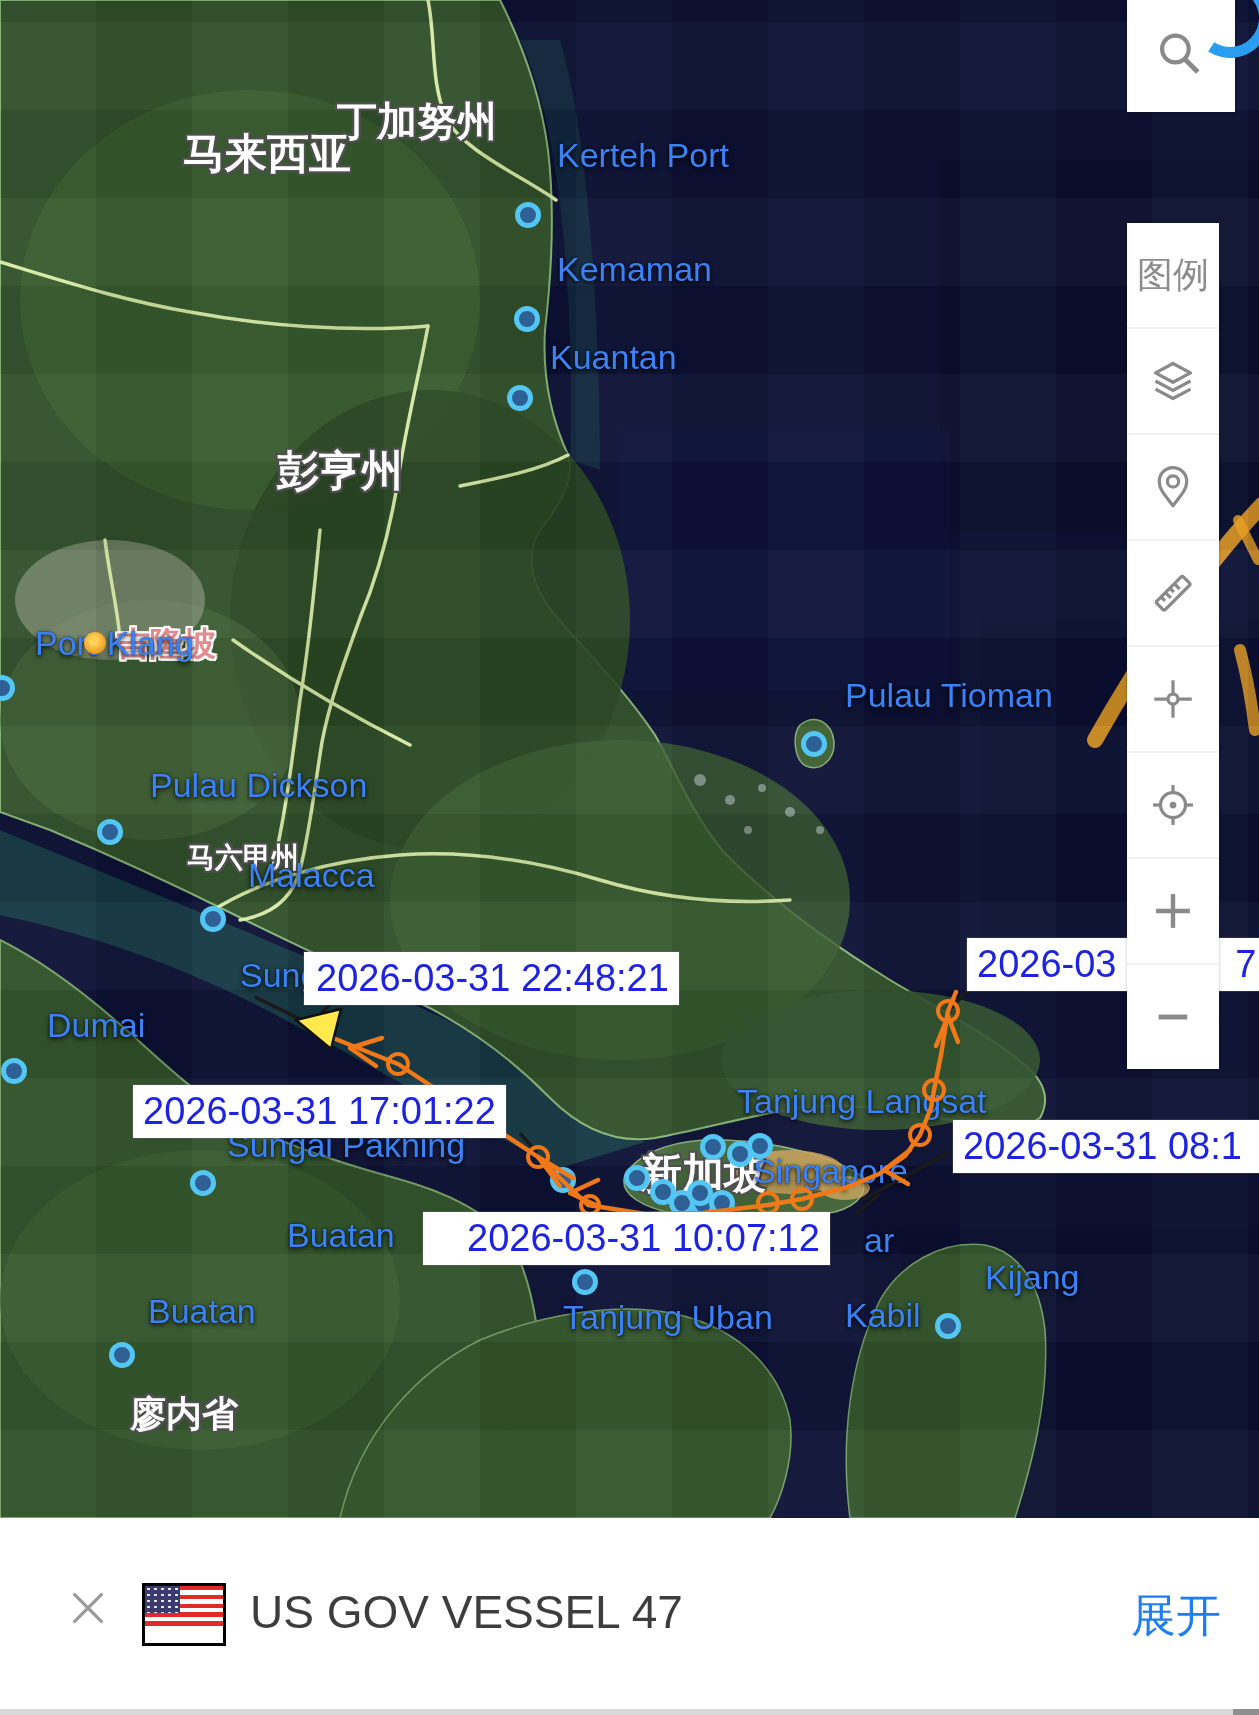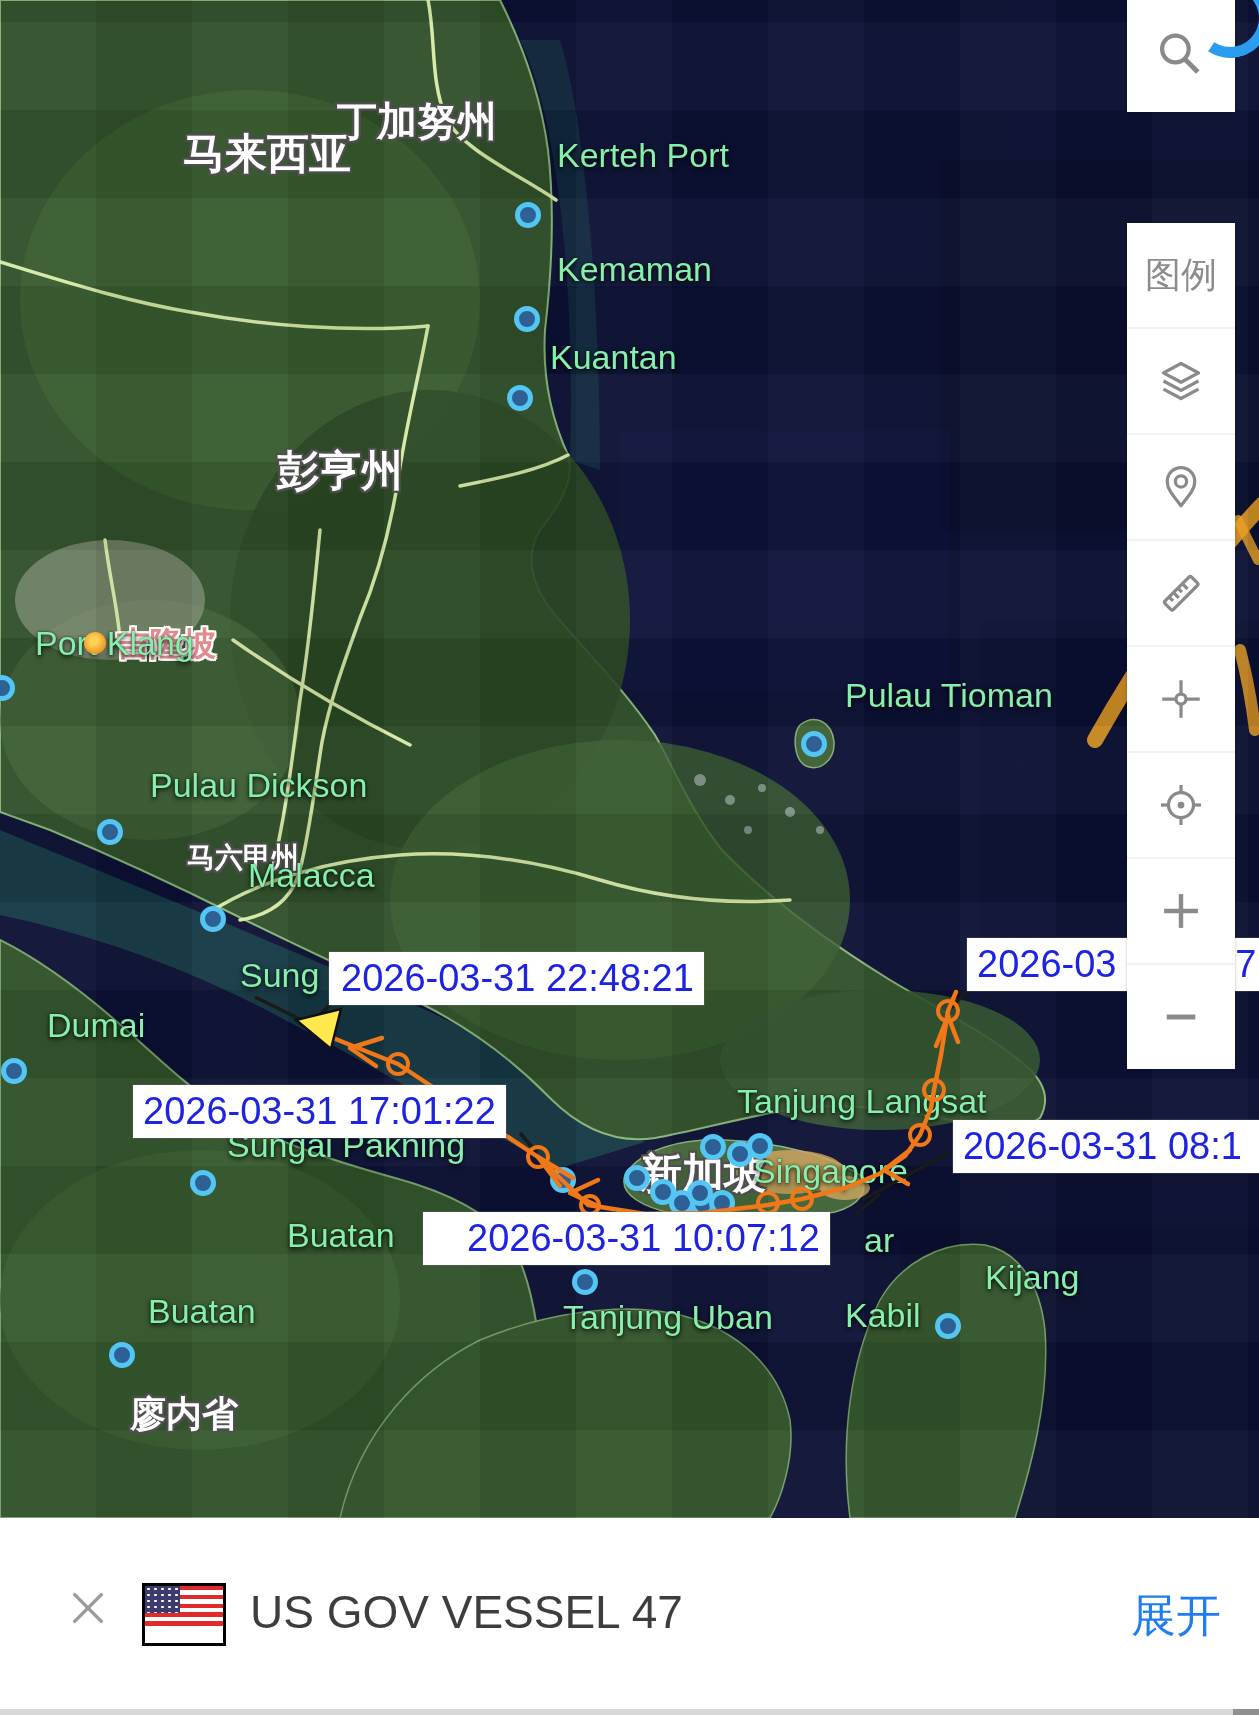--- a/index.html
+++ b/index.html
@@ -3,41 +3,41 @@
 <meta charset="utf-8">
 <style>
   html,body{margin:0;padding:0;background:#000;}
   #stage{position:relative;width:1259px;height:1715px;overflow:hidden;font-family:"Liberation Sans",sans-serif;background:#fff;}
   #map{position:absolute;left:0;top:0;width:1259px;height:1518px;overflow:hidden;background:#0c1135;}
   #map svg.base{position:absolute;left:0;top:0;z-index:0;}
   #tilegrid{position:absolute;left:0;top:0;width:100%;height:100%;z-index:1;pointer-events:none;
     background-image:
       repeating-linear-gradient(0deg, rgba(255,255,255,0.025) 0 88px, rgba(0,0,0,0.05) 88px 176px),
       repeating-linear-gradient(90deg, rgba(255,255,255,0.02) 0 96px, rgba(0,0,0,0.05) 96px 192px);}
-  .place{position:absolute;z-index:2;color:#86efac;font-size:34px;white-space:nowrap;
+  .place{position:absolute;z-index:2;color:#3b82f6;font-size:34px;white-space:nowrap;
     text-shadow:0 2px 5px rgba(0,0,0,.85),0 0 2px rgba(0,0,0,.6);}
   .cn{position:absolute;z-index:2;color:#fff;font-weight:700;white-space:nowrap;
     text-shadow:-2px 0 #4f4f4f,2px 0 #4f4f4f,0 -2px #4f4f4f,0 2px #4f4f4f,-2px -2px #4f4f4f,2px 2px #4f4f4f,-2px 2px #4f4f4f,2px -2px #4f4f4f;}
   .cn-pink{position:absolute;z-index:2;color:#e08c8c;font-weight:700;white-space:nowrap;
     text-shadow:-2px 0 #fff,2px 0 #fff,0 -2px #fff,0 2px #fff,-2px -2px #fff,2px 2px #fff,-2px 2px #fff,2px -2px #fff;}
   #port-layer{position:absolute;left:0;top:0;width:100%;height:100%;z-index:3;}
   .port{position:absolute;width:26px;height:26px;border-radius:50%;background:#2e6096;
     border:5px solid #53c6f3;box-sizing:border-box;}
   .citydot{position:absolute;width:22px;height:22px;border-radius:50%;z-index:2;
     background:radial-gradient(circle at 45% 40%, #ffd257 20%, #ef9822 70%, rgba(239,152,34,0) 100%);}
   #track{position:absolute;left:0;top:0;z-index:4;pointer-events:none;}
   .tslabel{position:absolute;z-index:5;background:#ffffff;color:#1d23e0;font-size:38px;line-height:45px;
     padding:4px 10px;white-space:nowrap;box-shadow:0 0 0 1px rgba(120,120,120,.25);}
   .tslabel.clip{overflow:hidden;padding-right:16px;}
   
   #searchbox{position:absolute;left:1127px;top:0;width:108px;height:112px;background:#fff;z-index:10;
     display:flex;align-items:center;justify-content:center;box-shadow:0 0 3px rgba(0,0,0,.25);}
   #bluearc{position:absolute;left:1190px;top:-22px;width:58px;height:58px;z-index:11;border-radius:50%;
     border:11px solid transparent;border-bottom-color:#2b9df0;border-right-color:#2b9df0;transform:rotate(-12deg);}
-  #tools{position:absolute;left:1127px;top:223px;width:108px;z-index:10;background:#fff;box-shadow:0 0 3px rgba(0,0,0,.25);}
+  #tools{position:absolute;left:1127px;top:223px;width:92px;z-index:10;background:#fff;box-shadow:0 0 3px rgba(0,0,0,.25);}
   .tool{height:104px;display:flex;align-items:center;justify-content:center;border-bottom:2px solid #f2f2f2;cursor:pointer;}
   .tool:last-child{border-bottom:none;}
   .tool svg{display:block;}
   #legend-label{color:#8c8c8c;font-size:36px;}
   
   #bottombar{position:absolute;left:0;top:1518px;width:1259px;height:193px;background:#fff;z-index:12;}
   #close-x{position:absolute;left:66px;top:1586px;width:44px;height:44px;z-index:13;cursor:pointer;}
   #flag{position:absolute;left:142px;top:1583px;width:84px;height:63px;z-index:13;border:3px solid #000;box-sizing:border-box;background:#fff;}
   #flag .stripes{position:absolute;left:0;top:0;width:100%;height:74%;
     background:repeating-linear-gradient(180deg,#e02b2b 0 4.4px,#ffffff 4.4px 8.8px);}
@@ -209,21 +209,21 @@
         <circle cx="768" cy="1203" r="10"></circle>
         <circle cx="802" cy="1199" r="10"></circle>
         <circle cx="920" cy="1135" r="10"></circle>
         <circle cx="934" cy="1090" r="10"></circle>
         <circle cx="948" cy="1011" r="10"></circle>
       </g>
 
       <polygon points="296,1020 341,1009 331,1049" fill="#ffe94d" stroke="#111" stroke-width="2.5"></polygon>
     </svg>
 
-    <div class="tslabel" style="left:329px;top:952px;padding-left:12px;">2026-03-31 22:48:21</div>
+    <div class="tslabel" style="left:304px;top:952px;padding-left:12px;">2026-03-31 22:48:21</div>
     <div class="tslabel" style="left:133px;top:1085px;">2026-03-31 17:01:22</div>
     <div class="tslabel" style="left:423px;top:1212px;padding-left:44px;">2026-03-31 10:07:12</div>
     <div class="tslabel clip" style="left:953px;top:1120px;width:296px;">2026-03-31 08:1</div>
     <div class="tslabel" style="left:967px;top:938px;width:272px;">
       <span>2026-03</span>
       <span style="position:absolute;right:-8px;top:4px;">7:</span>
     </div>
   </div>
 
   <div id="searchbox">

